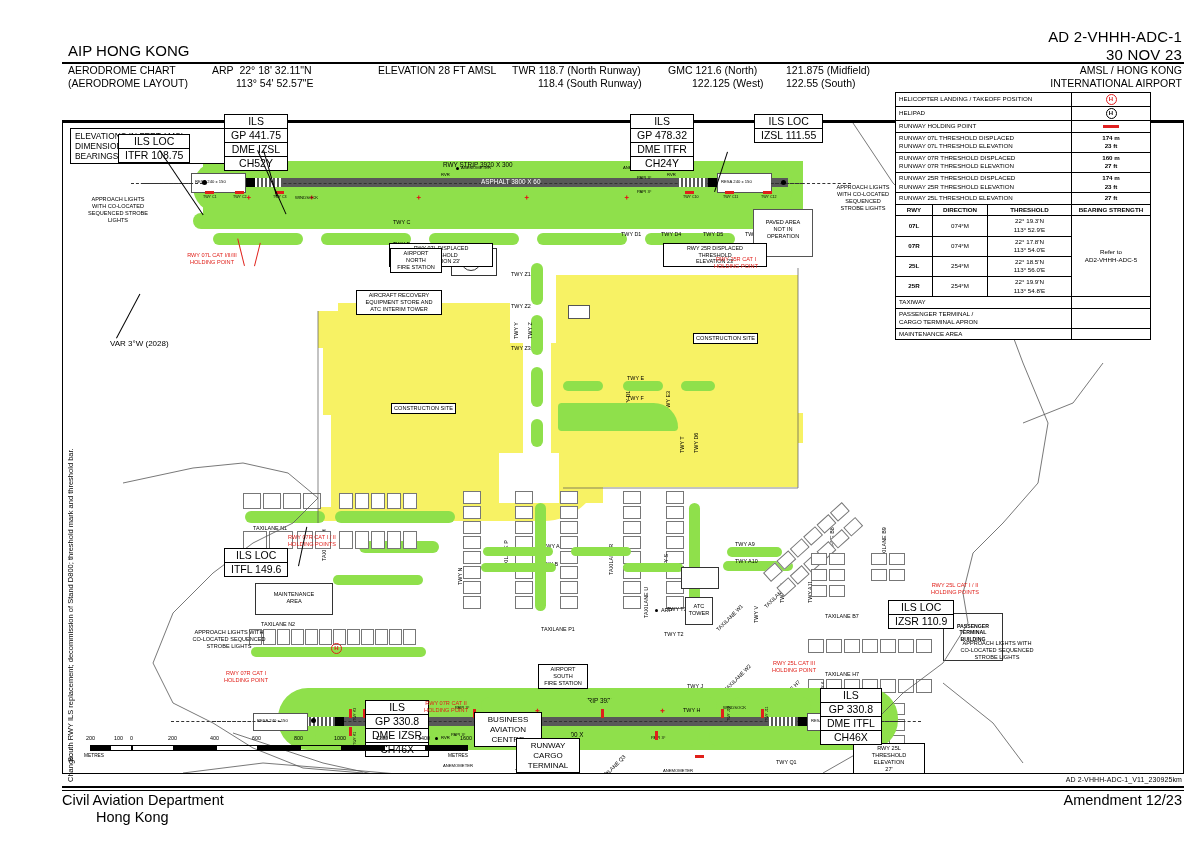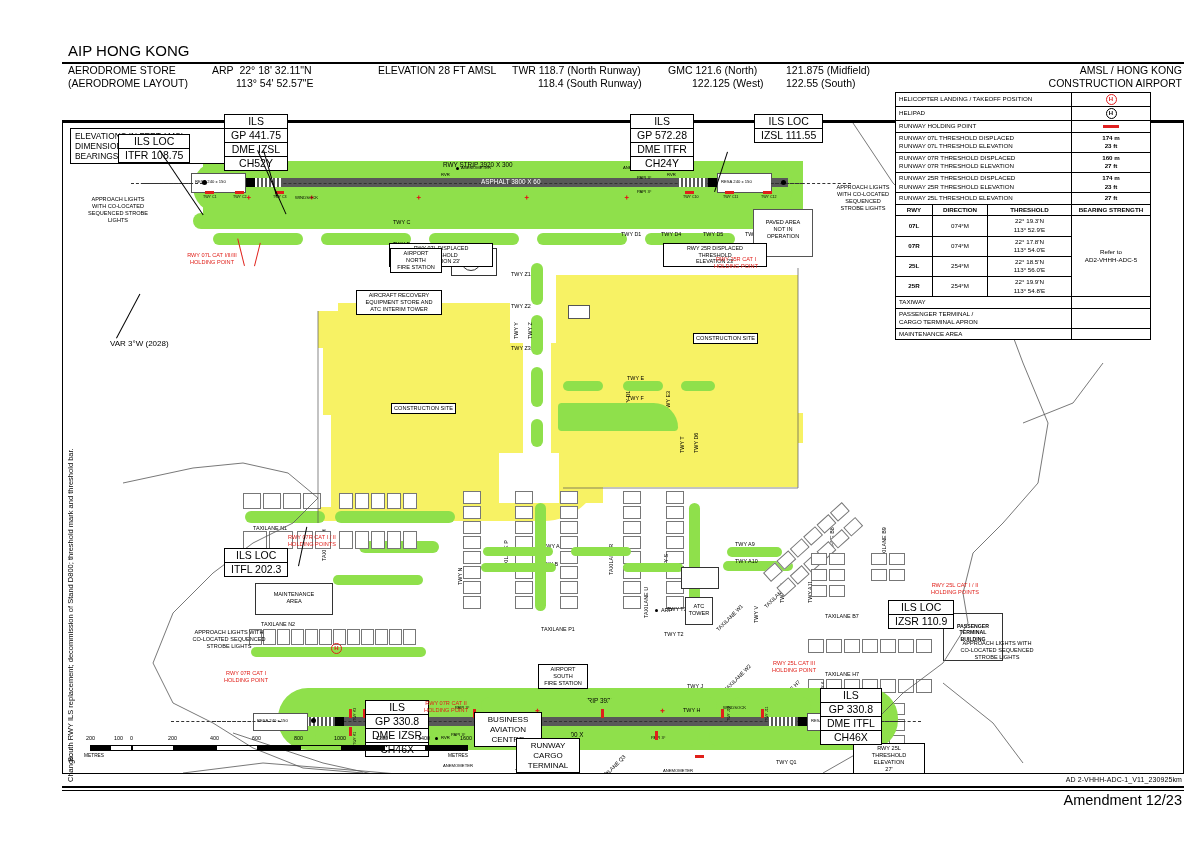--- a/index.html
+++ b/index.html
@@ -82,26 +82,30 @@
   .smet{position:absolute;top:18px;font-size:4.8px;}
 
   .hold{position:absolute;background:#e0201a;}
   .dot{position:absolute;background:#000;border-radius:50%;}
 </style>
 </head>
 <body>
 
 <div id="page">
 
+  <div class="hdr-right">
+    <div>AD 2-VHHH-ADC-1</div>
+    <div>30 NOV 23</div>
+  </div>
   <div class="aip-title">AIP HONG KONG</div>
   <div class="rule rule-top"></div>
   <div class="rule rule-sub"></div>
 
   <div class="info-row f-l1">
-    <div>AERODROME STORE</div>
+    <div>AERODROME CHART</div>
     <div>(AERODROME LAYOUT)</div>
   </div>
   <div class="info-row f-arp">
     <div><span>ARP</span>&nbsp;&nbsp;<span>22° 18' 32.11"N</span></div>
     <div style="padding-left:24px">113° 54' 52.57"E</div>
   </div>
   <div class="info-row f-elev">ELEVATION 28 FT AMSL</div>
   <div class="info-row f-twr">
     <div><span>TWR</span>&nbsp;<span>118.7 (North Runway)</span></div>
     <div style="padding-left:26px">118.4 (South Runway)</div>
@@ -109,21 +113,21 @@
   <div class="info-row f-gmc">
     <div><span>GMC</span>&nbsp;<span>121.6 (North)</span></div>
     <div style="padding-left:24px">122.125 (West)</div>
   </div>
   <div class="info-row f-mid">
     <div>121.875 (Midfield)</div>
     <div>122.55 (South)</div>
   </div>
   <div class="info-row f-rt">
     <div>AMSL / HONG KONG</div>
-    <div>CONSTRUCTION AIRPORT</div>
+    <div>INTERNATIONAL AIRPORT</div>
   </div>
 
   <div class="frame"></div>
 
   <div class="change-lbl" style="left:66px;top:782px;">Change:</div>
   <div class="change-note" style="left:66px;top:762px;">South RWY ILS replacement; decommission of Stand D800; threshold mark and threshold bar.</div>
 
   <div style="position:absolute;left:63px;top:123px;width:1120px;height:650px;overflow:hidden;">
 
     <div class="yellow" style="left:255px;top:188px;width:285px;height:210px;border-radius:0 0 60px 0;"></div>
@@ -579,31 +583,31 @@
     <div>ITFR 108.75</div>
   </div>
   <div class="box ils" style="left:224px;top:114px;">
     <div>ILS</div>
     <div>GP 441.75</div>
     <div>DME IZSL</div>
     <div>CH52Y</div>
   </div>
   <div class="box ils" style="left:630px;top:114px;">
     <div>ILS</div>
-    <div>GP 572.28</div>
+    <div>GP 478.32</div>
     <div>DME ITFR</div>
     <div>CH24Y</div>
   </div>
   <div class="box ils" style="left:754px;top:114px;">
     <div>ILS LOC</div>
     <div>IZSL 111.55</div>
   </div>
   <div class="box ils" style="left:224px;top:548px;">
     <div>ILS LOC</div>
-    <div>ITFL 202.3</div>
+    <div>ITFL 149.6</div>
   </div>
   <div class="box ils" style="left:365px;top:700px;">
     <div>ILS</div>
     <div>GP 330.8</div>
     <div>DME IZSR</div>
     <div>CH46X</div>
   </div>
   <div class="box ils" style="left:820px;top:688px;">
     <div>ILS</div>
     <div>GP 330.8</div>
@@ -827,15 +831,19 @@
     <div class="stk" style="left:328px;">1400</div>
     <div class="stk" style="left:370px;">1600</div>
 
     <div class="smet" style="left:-6px;">METRES</div>
     <div class="smet" style="left:358px;">METRES</div>
   </div>
 
   <div class="doc-id">AD 2-VHHH-ADC-1_V11_230925km</div>
   <div class="rule rule-foot1"></div>
   <div class="rule rule-foot2"></div>
+  <div class="footer-left">
+    <div>Civil Aviation Department</div>
+    <div class="indent">Hong Kong</div>
+  </div>
   <div class="footer-right">Amendment 12/23</div>
 
 </div>
 
 </body></html>

